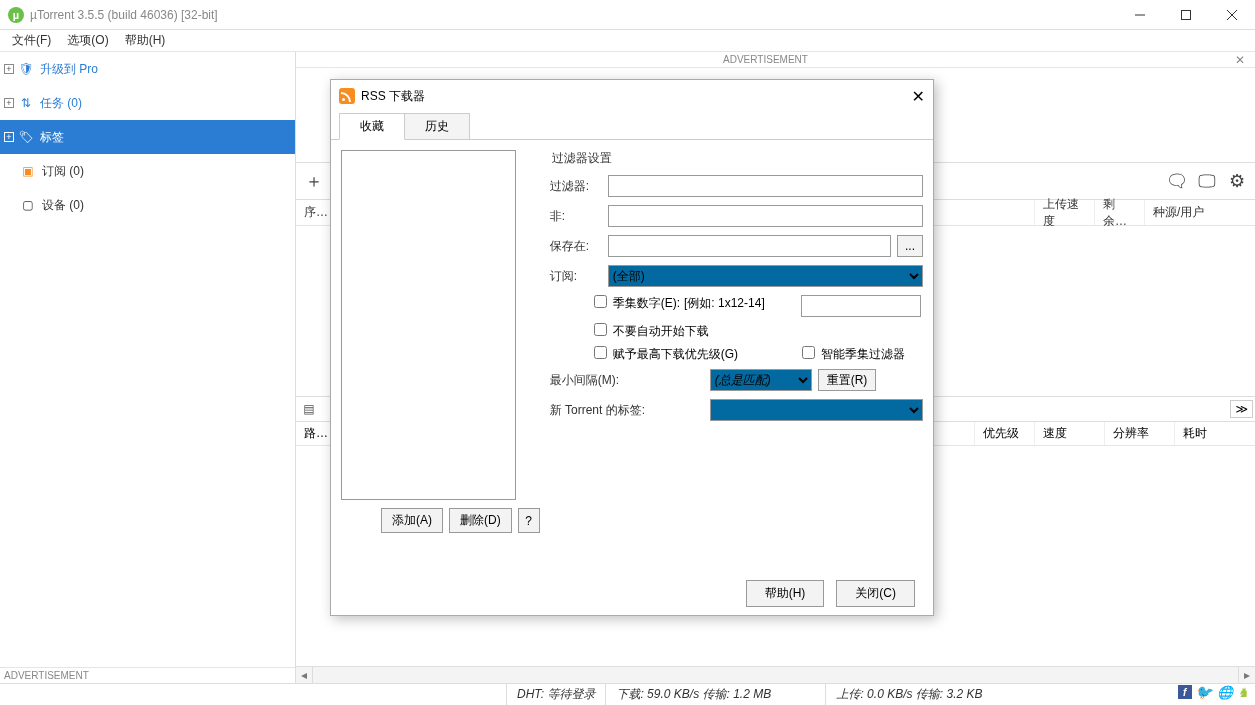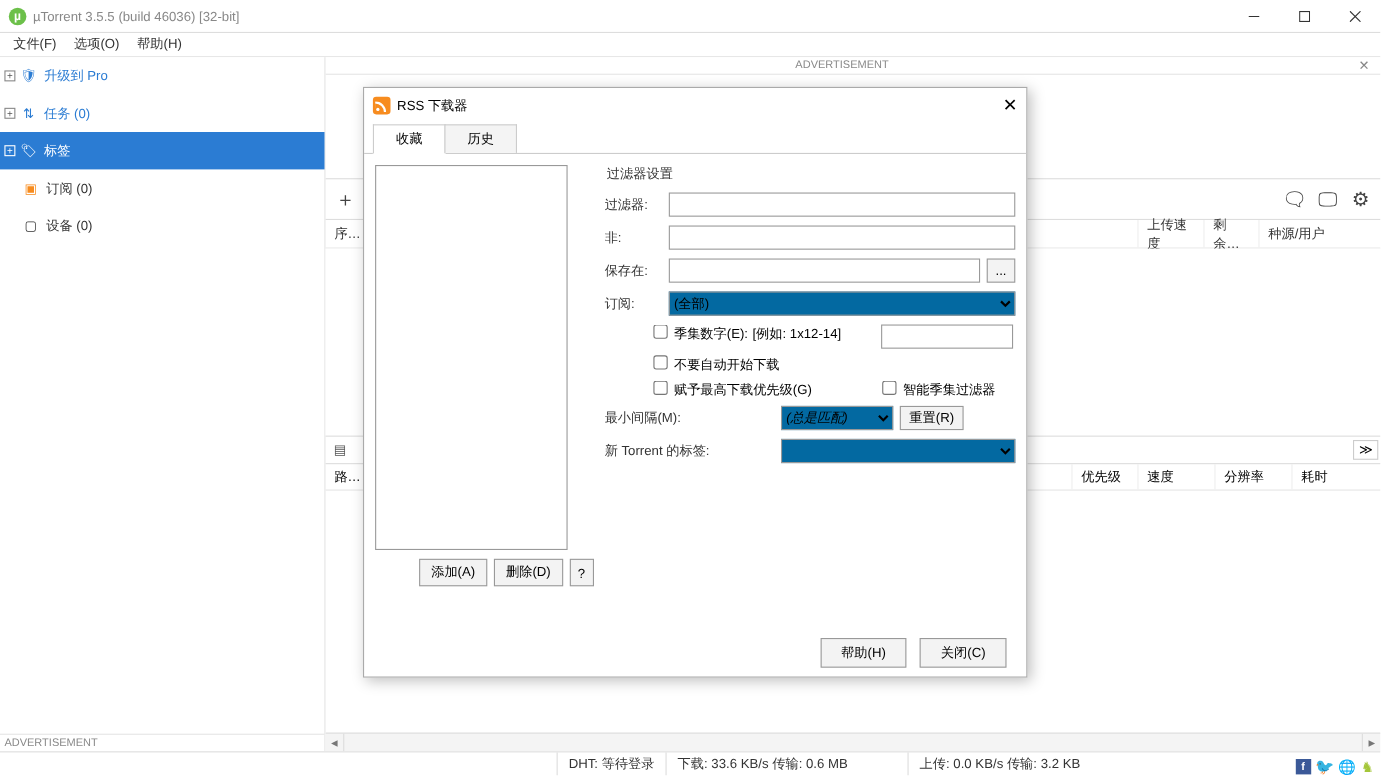--- a/index.html
+++ b/index.html
@@ -50,21 +50,21 @@
 .detail-tabs .tab-btn { width: 26px; height: 24px; display: flex; align-items: center; justify-content: center; color: #555; }
 .detail-tabs .tab-chevron { margin-left: auto; border: 1px solid #ccc; padding: 1px 4px; margin-right: 2px;}
 .detail-header { height: 24px; border-bottom: 1px solid #e5e5e5; display: flex; align-items: center; }
 .detail-header .col { padding: 0 8px; border-right: 1px solid #eee; height: 100%; display: flex; align-items: center; }
 .detail-body { height: 220px; }
 .hscroll { height: 17px; border-top: 1px solid #ddd; background: #f4f4f4; display:flex; }
 .hscroll .ar { width: 17px; display:flex; align-items:center; justify-content:center; color:#777; border-right:1px solid #ddd; }
 .hscroll .ar:last-child { border-left:1px solid #ddd; border-right:none; margin-left:auto;}
 
 
-.statusbar { height: 22px; border-top: 1px solid #ddd; display: flex; align-items: flex-end; padding: 0 6px; font-size: 12px; color: #333; position: absolute; bottom: 0; left: 0; right: 0; background: #fff; }
+.statusbar { height: 22px; border-top: 1px solid #ddd; display: flex; align-items: flex-start; padding: 0 6px; font-size: 12px; color: #333; position: absolute; bottom: 0; left: 0; right: 0; background: #fff; font-style: italic; }
 .statusbar .cell { padding: 0 10px; border-left: 1px solid #ddd; height: 100%; display: flex; align-items: center; }
 .statusbar .icons { margin-left: auto; display: flex; gap: 4px; align-items:center; }
 .si-fb { width:14px; height:14px; background:#3b5998; color:white; font-weight:bold; font-size:10px; display:flex; align-items:center; justify-content:center;}
 .si-tw { color:#1da1f2; font-size:14px; }
 .si-globe { color:#777; font-size:13px;}
 .si-android { color:#a4c639; font-size:13px;}
 
 
 .dialog { position: absolute; left: 330px; top: 79px; width: 604px; height: 537px; background: #fff; border: 1px solid #aaa; box-shadow: 3px 3px 12px rgba(0,0,0,0.25); display: flex; flex-direction: column; }
 .dlg-title { height: 32px; display: flex; align-items: center; padding: 0 8px; }
@@ -205,21 +205,21 @@
     <div class="hscroll">
       <div class="ar">◂</div>
       <div class="ar">▸</div>
     </div>
   </div>
 </div>
 
 <div class="statusbar">
   <div style="flex:0 0 500px;"></div>
   <div class="cell">DHT: 等待登录</div>
-  <div class="cell" style="flex:0 0 220px;">下载: 33.6 KB/s 传输: 0.6 MB</div>
+  <div class="cell" style="flex:0 0 220px;">下载: 59.0 KB/s 传输: 1.2 MB</div>
   <div class="cell" style="flex:0 0 220px;">上传: 0.0 KB/s 传输: 3.2 KB</div>
   <div class="icons">
     <span class="si-fb">f</span>
     <span class="si-tw">🐦</span>
     <span class="si-globe">🌐</span>
     <span class="si-android">♞</span>
   </div>
 </div>
 
 <div class="dialog">

